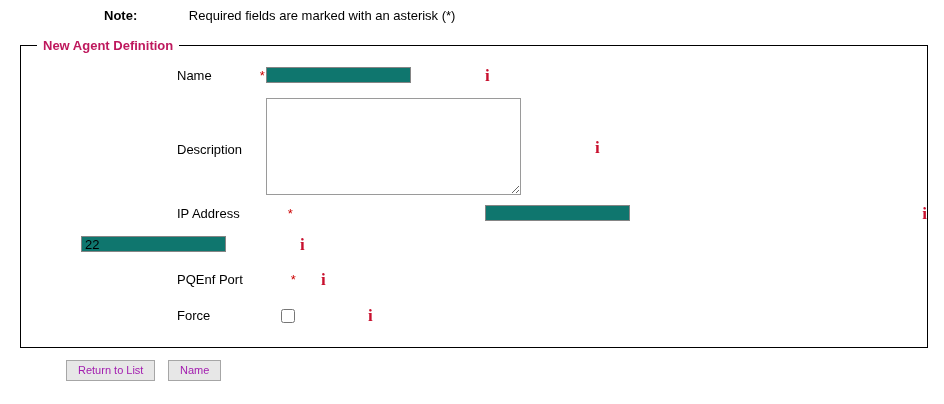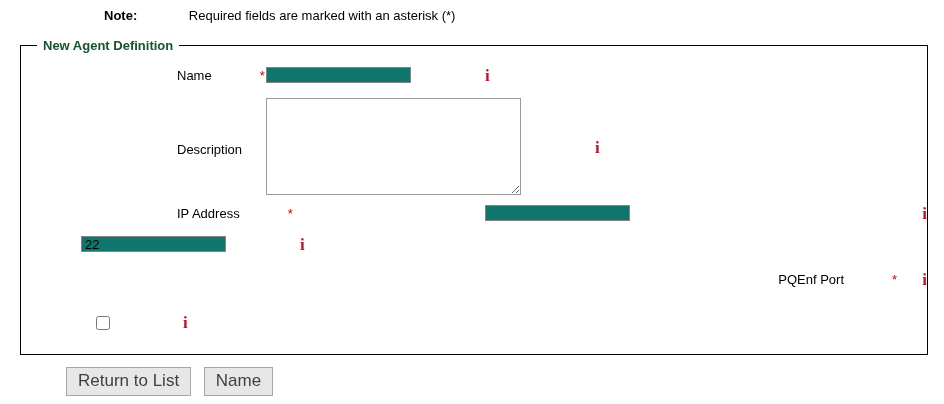--- a/index.html
+++ b/index.html
@@ -17,31 +17,31 @@
 
   fieldset.agent-form {
     width: 908px;
     margin: 15px 16px 0 20px;
     border: 1px solid #000000;
     padding: 14px 0 24px 12px;
   }
   legend {
     font-weight: bold;
     font-size: 13px;
-    color: #14532d;
+    color: #be185d;
     padding: 0 6px;
     margin-left: 4px;
   }
 
   .row { display: flex; align-items: center; gap: 19px; }
   .row-name  { margin-bottom: 15px; }
   .row-desc  { margin-bottom: 10px; align-items: center; }
   .row-ip    { margin-bottom: 15px; justify-content: space-between; }
   .row-tcp   { margin-bottom: 20px; }
-  .row-pqenf { margin-bottom: 28px; justify-content: flex-end; }
+  .row-pqenf { margin-bottom: 21px; }
 
   .flabel {
     flex: none;
     width: 156px;
     margin-right: 10px;
     text-align: right;
     white-space: nowrap;
   }
   .row-desc .flabel { padding-top: 6px; }
 
@@ -84,22 +84,22 @@
     font-size: 17px;
     line-height: 15px;
     color: #C8102E;
     margin-left: 7px;
   }
   .row-desc .info { padding-top: 2px; }
 
   .actions { margin: 12px 0 0 18px; }
   .actions button {
     font-family: "Liberation Sans", sans-serif;
-    font-size: 17px;
-    color: #404040;
+    font-size: 11px;
+    color: #a21caf;
     background: #e7e7e7;
     border: 1px solid #a6a6a6;
     padding: 3px 11px 4px;
     margin-right: 9px;
     cursor: pointer;
   }
 </style>
 </head>
 <body>
 
@@ -133,20 +133,21 @@
     <input type="text" class="txt" value="22" style="">
     <span class="info">i</span>
   </div>
 
   <div class="row row-pqenf">
     <div class="flabel"><span>PQEnf Port</span><span class="req">*</span></div>
     <span class="info">i</span>
   </div>
 
   <div class="row row-force">
+    <div class="flabel"><span>Force</span><span class="req"></span></div>
     <input type="checkbox" class="chk" style="">
     <span class="info" style="margin-left:6px">i</span>
   </div>
 </fieldset>
 
 <div class="actions">
   <button type="button">Return to List</button>
   <button type="button">Name</button>
 </div>
 

